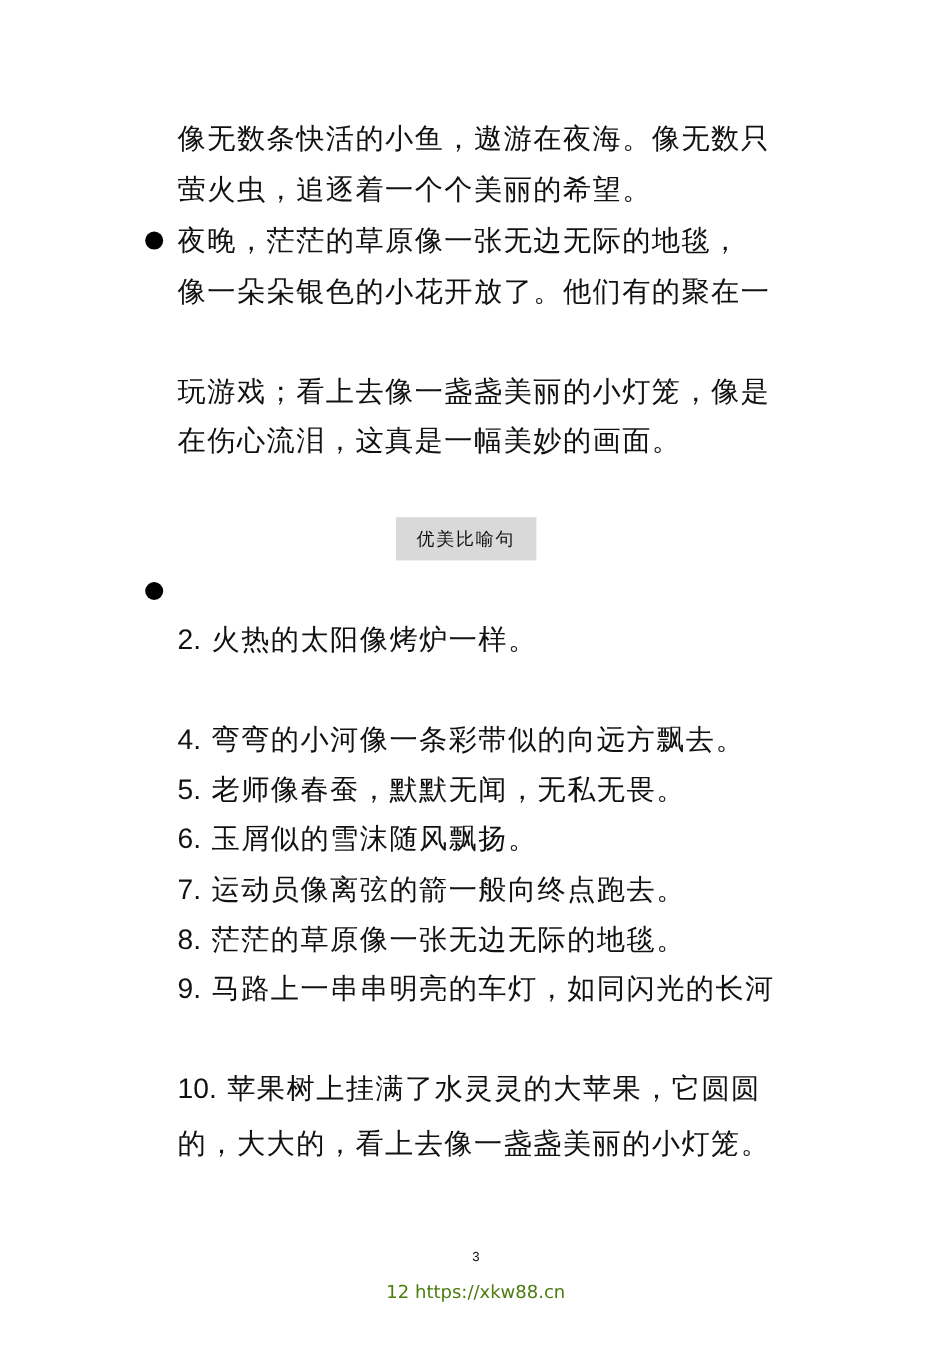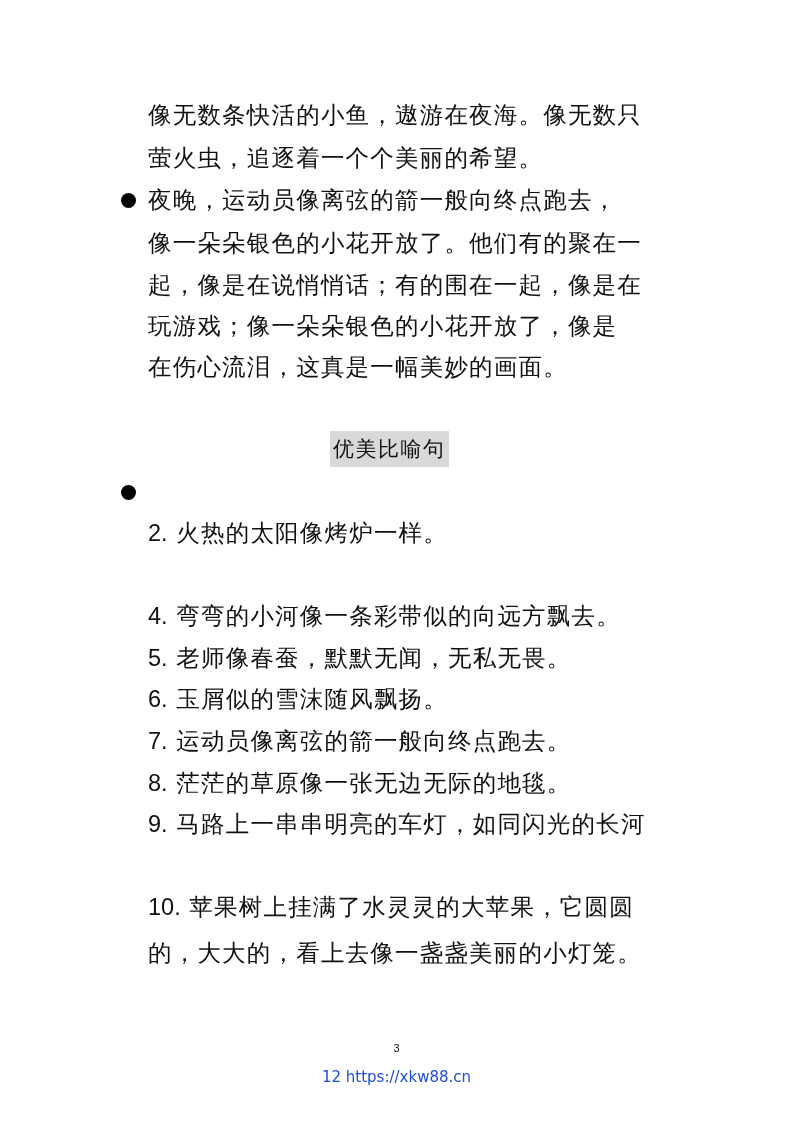--- a/index.html
+++ b/index.html
@@ -40,23 +40,23 @@
     }
     .num {
       font-family: "Liberation Sans", sans-serif;
       letter-spacing: 0;
     }
     .section-title {
       position: absolute;
       left: 330px;
       top: 431px;
       height: 36px;
-      padding: 0 3px;
+      padding: 0 17px;
       background: #d9d9d9;
-      font-size: 21px;
+      font-size: 15px;
       line-height: 36px;
       letter-spacing: 1.5px;
       white-space: nowrap;
     }
     .page-number {
       position: absolute;
       left: 0;
       width: 793px;
       top: 1042px;
       text-align: center;
@@ -65,36 +65,35 @@
       color: #111111;
     }
     .watermark {
       position: absolute;
       left: 0;
       width: 793px;
       top: 1068px;
       text-align: center;
       font-family: "DejaVu Sans", sans-serif;
       font-size: 15px;
-      color: #1d4ed8;
+      color: #4d7c0f;
     }
   </style>
 </head>
 <body>
 
 <div class="page">
 
   <div class="line" style="top:100px">像无数条快活的小鱼，遨游在夜海。像无数只</div>
   <div class="line" style="top:143px">萤火虫，追逐着一个个美丽的希望。</div>
 
   <span class="bullet" style="top:193px"></span>
-  <div class="line" style="top:185px">夜晚，运动员像离弦的箭一般向终点跑去，</div>
+  <div class="line" style="top:185px">夜晚，茫茫的草原像一张无边无际的地毯，</div>
   <div class="line" style="top:228px">像一朵朵银色的小花开放了。他们有的聚在一</div>
-  <div class="line" style="top:270px">起，像是在说悄悄话；有的围在一起，像是在</div>
-  <div class="line" style="top:311px">玩游戏；像一朵朵银色的小花开放了，像是</div>
+  <div class="line" style="top:311px">玩游戏；看上去像一盏盏美丽的小灯笼，像是</div>
   <div class="line" style="top:352px">在伤心流泪，这真是一幅美妙的画面。</div>
 
   <div class="section-title">优美比喻句</div>
 
   <span class="bullet" style="top:485px"></span>
 
   <div class="line" style="top:518px"><span class="num">2.</span> <span>火热的太阳像烤炉一样。</span></div>
   <div class="line" style="top:601px"><span class="num">4.</span> <span>弯弯的小河像一条彩带似的向远方飘去。</span></div>
   <div class="line" style="top:643px"><span class="num">5.</span> <span>老师像春蚕，默默无闻，无私无畏。</span></div>
   <div class="line" style="top:684px"><span class="num">6.</span> <span>玉屑似的雪沫随风飘扬。</span></div>

